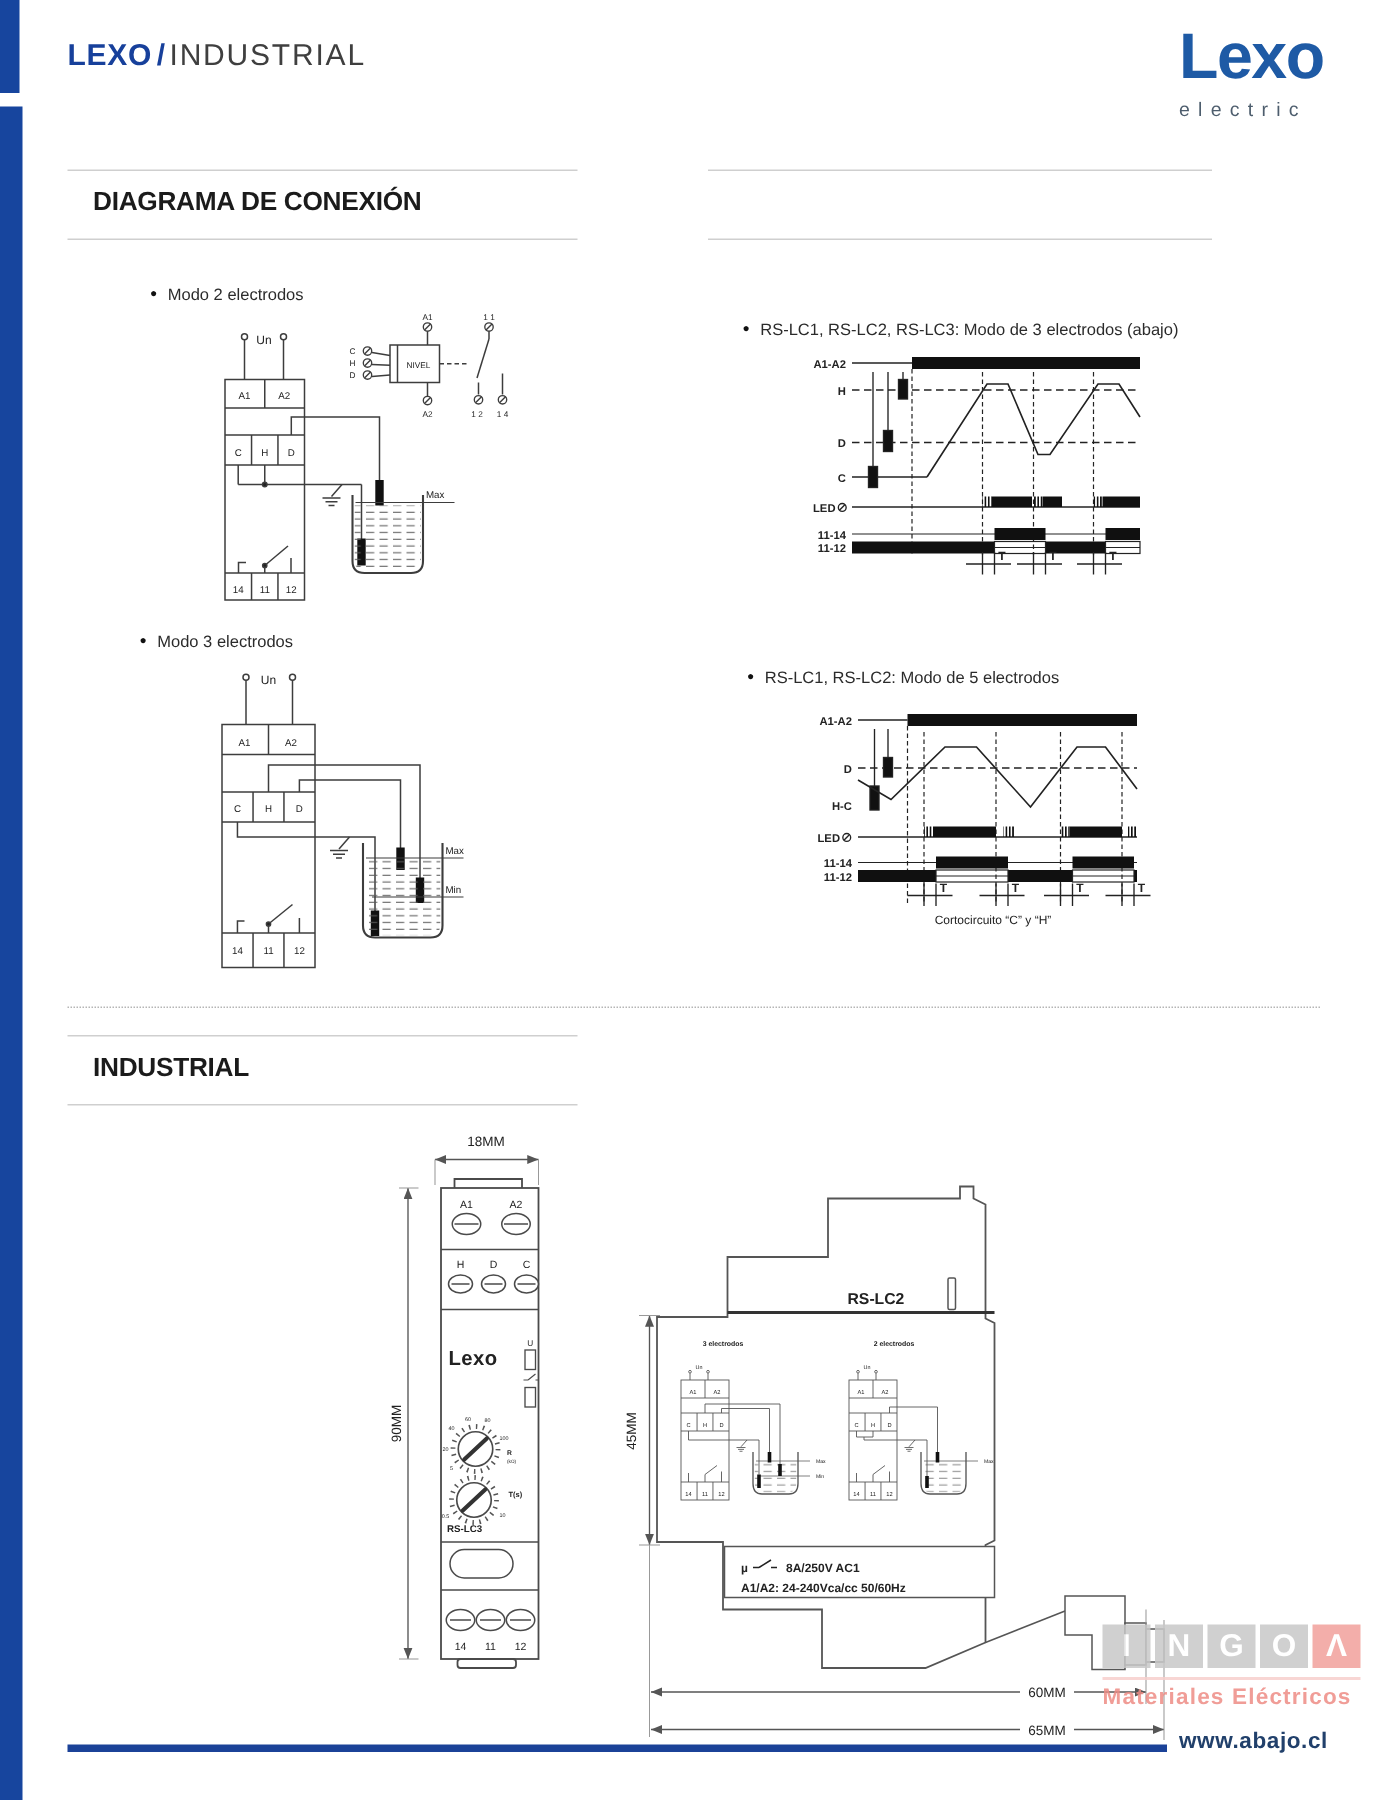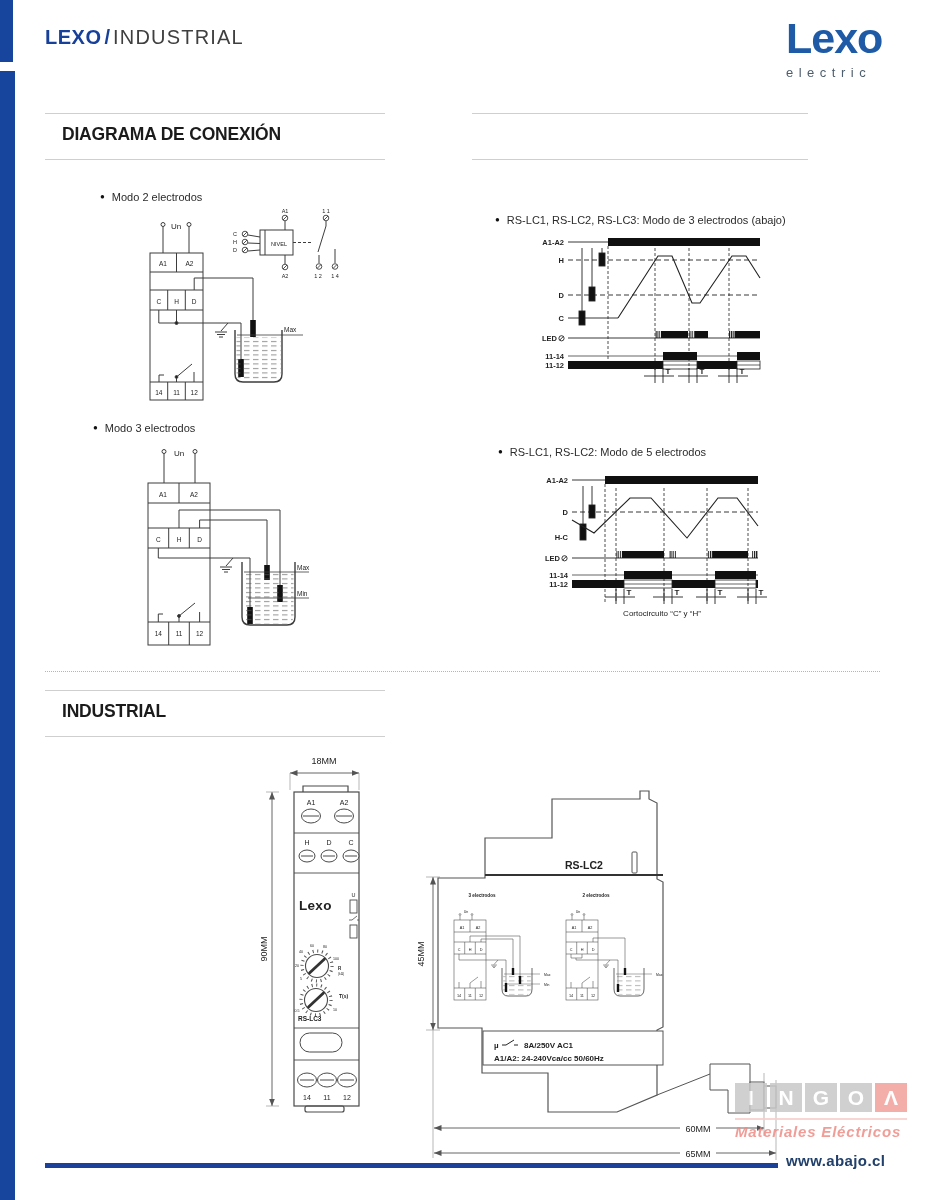--- a/index.html
+++ b/index.html
@@ -20,21 +20,21 @@
   .dotted{border-top:1px dotted #b5b5b5;height:0;}
   svg{overflow:visible;}
   svg text{font-family:"Liberation Sans","DejaVu Sans",sans-serif;fill:#222;}
   .b{font-weight:bold;}
   .wm{opacity:.85;}
   .wm-row{display:flex;gap:3px;}
   .wm-sq{width:32px;height:29px;background:#c8c8c8;color:#fff;font-weight:bold;font-size:21px;
          display:flex;align-items:center;justify-content:center;}
   .wm-sq.red{background:#f2a19c;}
   .wm-line{height:2px;background:#f7d0cd;margin-top:6px;}
-  .wm-tag{font-size:15px;font-weight:bold;font-style:italic;color:#ee8c85;letter-spacing:.8px;margin-top:3px;white-space:nowrap;}
+  .wm-tag{font-size:15px;font-weight:bold;color:#ee8c85;letter-spacing:.8px;margin-top:3px;white-space:nowrap;}
   .footline{background:#1b4298;}
   .url{font-size:15px;font-weight:bold;color:#21406b;letter-spacing:.4px;}
 </style>
 </head>
 <body>
 
 <div class="page">
 
   <svg class="abs" width="0" height="0" style="left:0;top:0">
     <defs>

